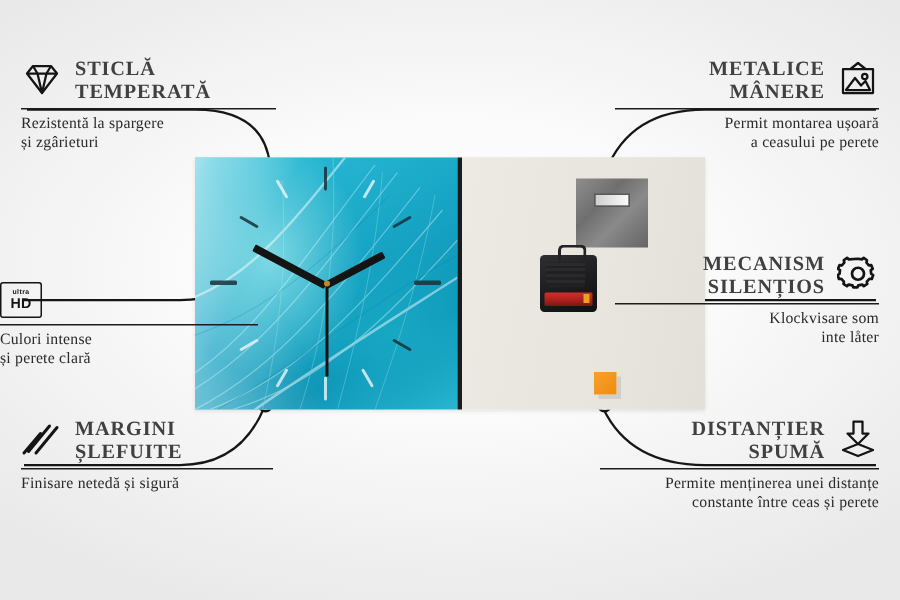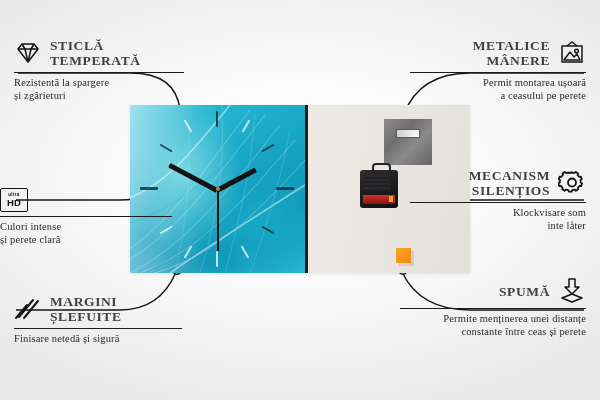--- a/index.html
+++ b/index.html
@@ -224,21 +224,21 @@
       <div class="hdbox">
         <span class="hd-ultra">ultra</span>
         <span class="hd-main">HD</span>
       </div>
     </div>
     <div class="rule"></div>
     <div class="co-sub">Culori intense</div>
     <div class="co-sub">și perete clară</div>
   </div>
 
-  <div class="callout left" style="left:14px;top:278px;width:168px;margin-top:16px;">
+  <div class="callout left" style="left:14px;top:278px;width:168px;">
     <div class="co-head">
       <svg class="icon" width="28" height="24" viewBox="0 0 28 24">
         <g stroke="#141414" stroke-width="2" stroke-linecap="round">
           <line x1="5" y1="20" x2="19" y2="3"></line>
           <line x1="10" y1="21" x2="24" y2="4"></line>
           <line x1="2" y1="21" x2="13" y2="8"></line>
         </g>
       </svg>
       <div>
         <div class="co-title">MARGINI</div>
@@ -283,20 +283,21 @@
       </svg>
     </div>
     <div class="rule"></div>
     <div class="co-sub">Klockvisare som</div>
     <div class="co-sub">inte låter</div>
   </div>
 
   <div class="callout right" style="right:14px;top:278px;width:186px;">
     <div class="co-head">
       <div>
+        <div class="co-title">DISTANȚIER</div>
         <div class="co-title">SPUMĂ</div>
       </div>
       <svg class="icon" width="28" height="26" viewBox="0 0 28 26">
         <g fill="none" stroke="#141414" stroke-width="1.5" stroke-linejoin="round">
           <path d="M11,1 L17,1 L17,9 L21,9 L14,16 L7,9 L11,9 Z"></path>
           <path d="M14,16 L24,20 L14,24 L4,20 Z"></path>
         </g>
       </svg>
     </div>
     <div class="rule"></div>

